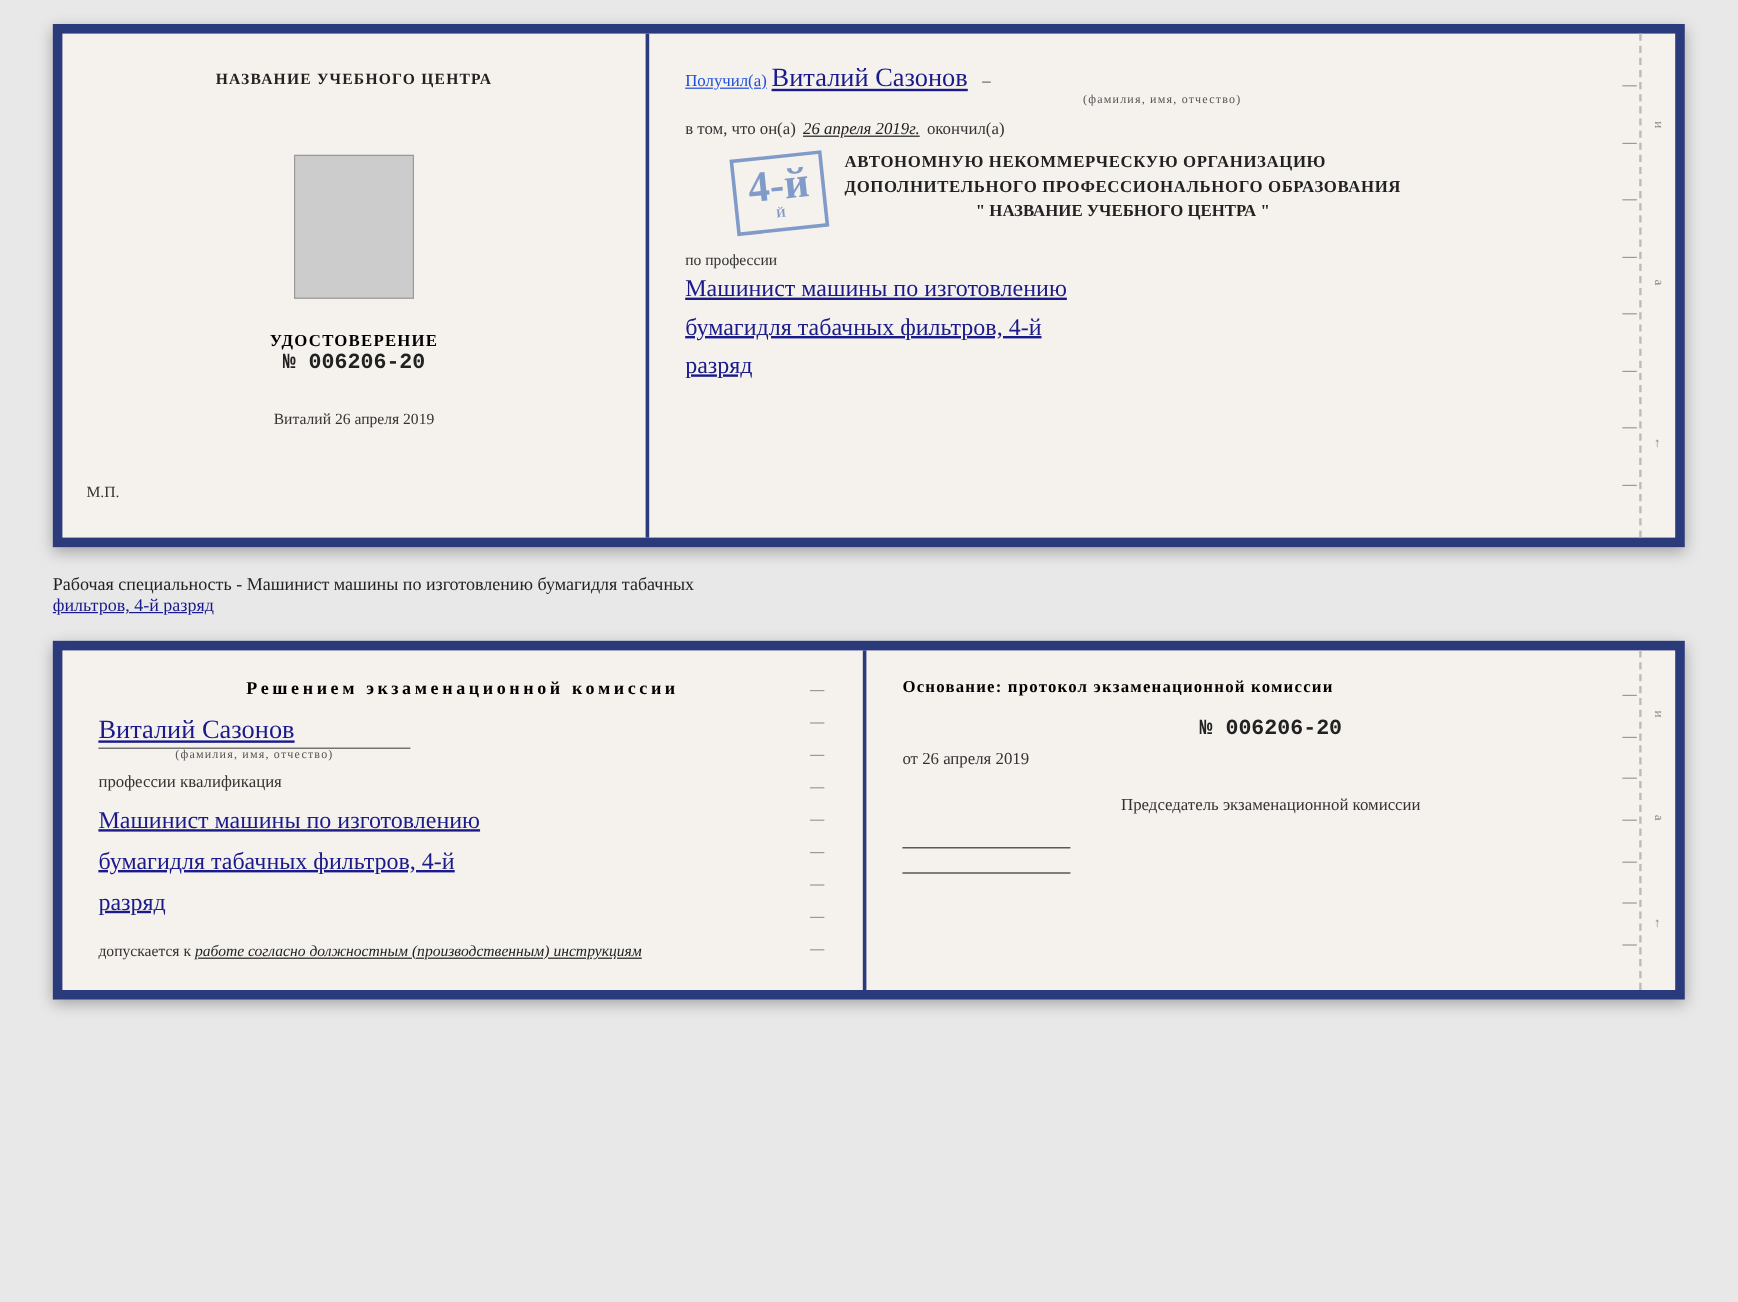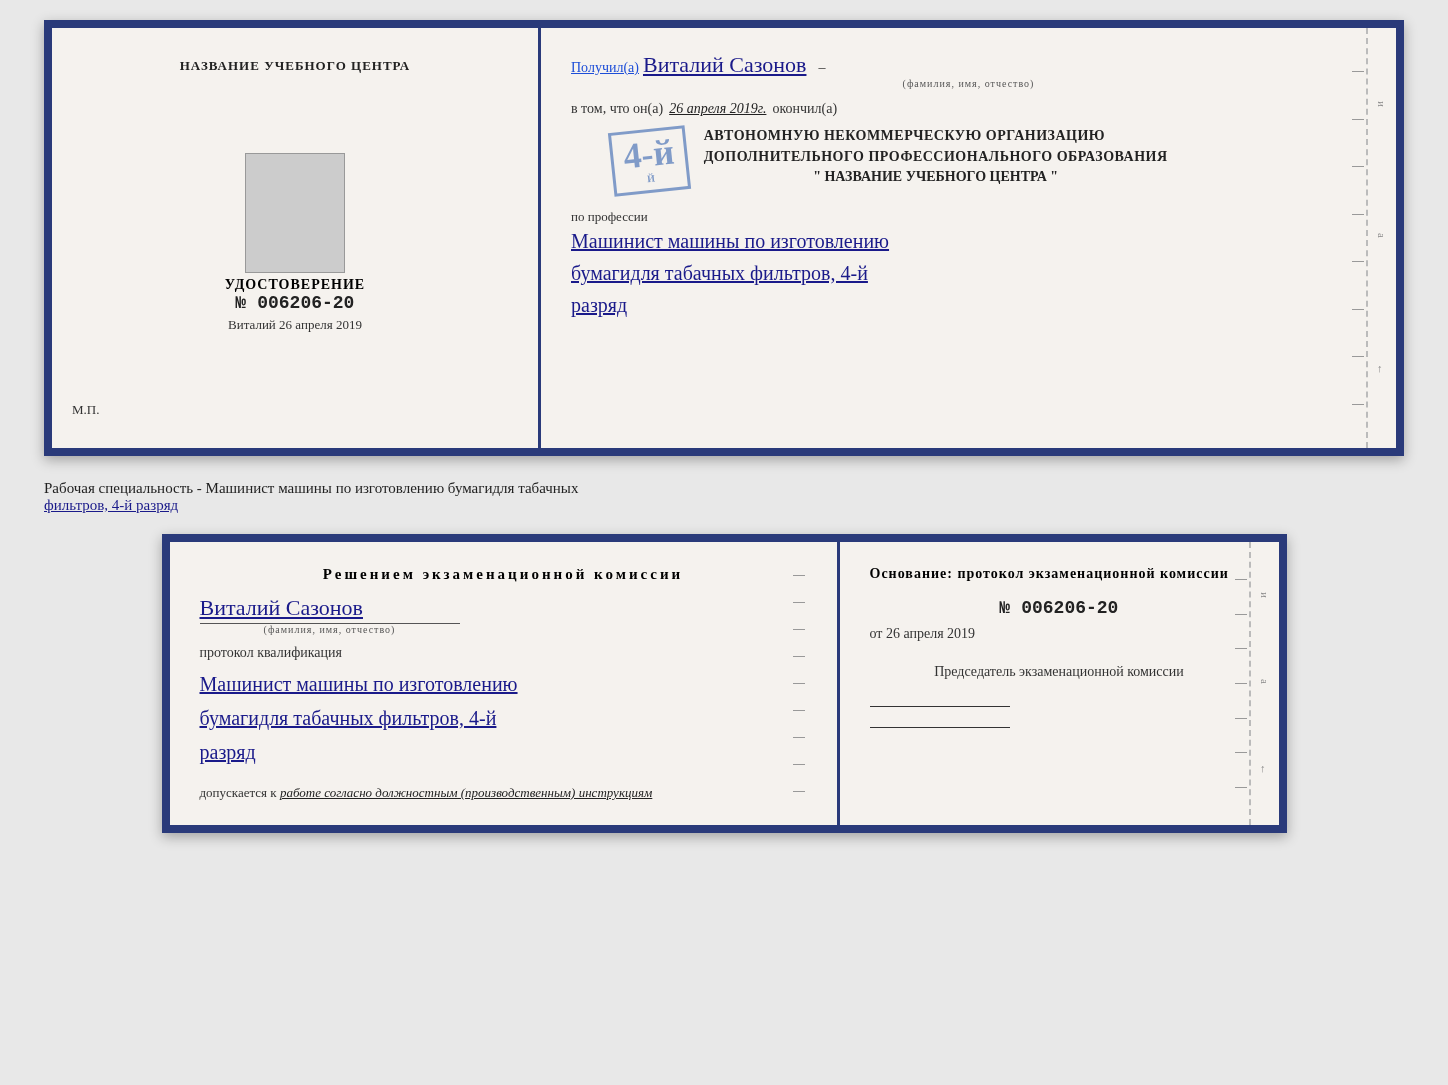--- a/index.html
+++ b/index.html
@@ -49,21 +49,21 @@
       letter-spacing: 1px;
       text-transform: uppercase;
       color: #222;
       margin-bottom: 10px;
     }
 
     .diploma-left-center {
       display: flex;
       flex-direction: column;
       align-items: center;
-      gap: 4px;
+      gap: 28px;
       flex: 1;
       justify-content: center;
     }
 
     .photo-placeholder {
       width: 100px;
       height: 120px;
       background: #ccc;
       border: 1px solid #999;
     }
@@ -183,21 +183,21 @@
       padding: 8px 0 4px 0;
     }
 
     .between-text .underline {
       text-decoration: underline;
       color: #1a1a8a;
     }
 
     
     .diploma-bottom {
-      width: 1125px;
+      width: 1360px;
       background: #f5f2ee;
       border: 8px solid #2a3a7a;
       display: flex;
       box-shadow: 0 4px 12px rgba(0,0,0,0.3);
     }
 
     .diploma-bottom-left {
       width: 670px;
       border-right: 3px solid #2a3a7a;
       padding: 24px 30px;
@@ -450,21 +450,21 @@
 <div class="diploma-bottom">
 
   <div class="diploma-bottom-left">
     <div class="resheniem-title">Решением  экзаменационной  комиссии</div>
 
     <div>
       <span class="bottom-name">Виталий Сазонов</span>
       <span class="fio-label">(фамилия, имя, отчество)</span>
     </div>
 
-    <div class="prisvoyena">протокол квалификация</div>
+    <div class="prisvoyena">профессии квалификация</div>
     <span class="bottom-profession">Машинист машины по изготовлению</span>
     <span class="bottom-profession">бумагидля табачных фильтров, 4-й</span>
     <span class="bottom-profession">разряд</span>
 
     <div class="dopuskaetsya">
       <span>допускается к</span>
       <span class="dopusk-italic">работе согласно должностным (производственным) инструкциям</span>
     </div>
 
     <div class="small-dashes-right">

